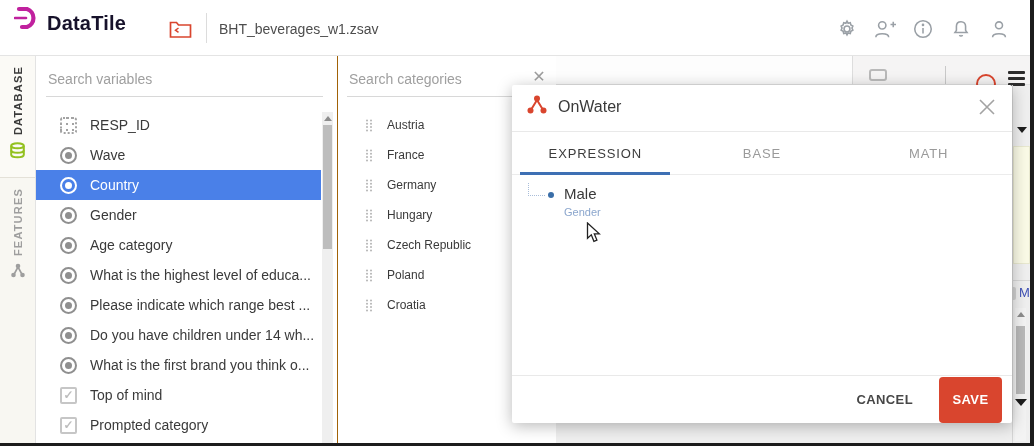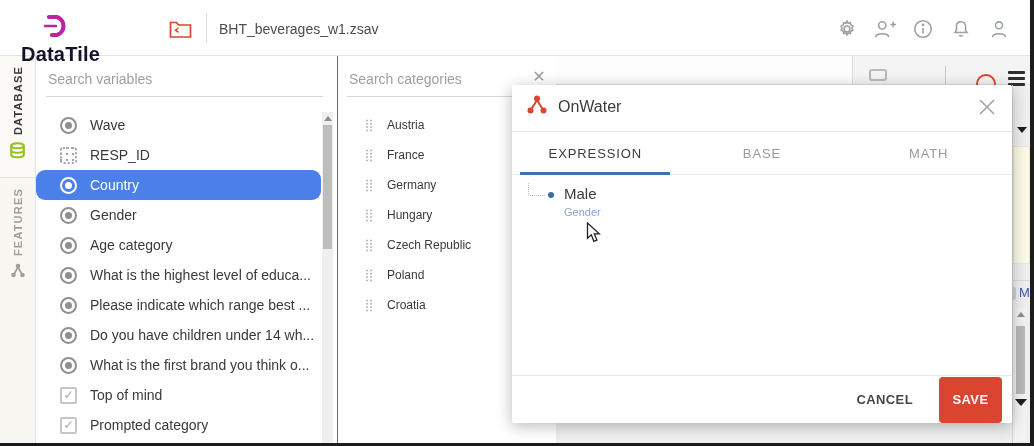--- a/index.html
+++ b/index.html
@@ -2,21 +2,21 @@
 <html><head>
 <meta charset="utf-8">
 <style>
   * { box-sizing: border-box; margin: 0; padding: 0; }
   body { font-family: "Liberation Sans", sans-serif; background:#fff; }
   #app { position:relative; width:1034px; height:446px; overflow:hidden; background:#fff; }
 
   
   .topbar { position:absolute; top:0; left:0; width:1034px; height:56px; background:#fff;
             border-bottom:1px solid #e4e4e4; z-index:6; }
-  .logo { position:absolute; left:14px; top:13px; display:flex; align-items:center;flex-direction:column; }
+  .logo { position:absolute; left:14px; top:5px; display:flex; align-items:flex-end; }
   .logo-text { font-size:20px; font-weight:700; color:#17122b; margin-left:7px; letter-spacing:.2px; }
   .folder-ic { position:absolute; left:169px; top:19px; }
   .tb-divider { position:absolute; left:206px; top:13px; width:1px; height:30px; background:#dcdcdc; }
   .file-name { position:absolute; left:219px; top:21px; font-size:14px; color:#4d4d4d; }
   .tb-icons { position:absolute; right:23px; top:17px; display:flex; gap:14px; align-items:center; }
   .tb-ic { width:24px; height:24px; display:flex; align-items:center; justify-content:center; cursor:pointer; }
 
   
   .side-strip { position:absolute; left:0; top:56px; width:36px; height:390px; background:#f8f7f2;
                 border-right:1px solid #e3e3e3; z-index:2; }
@@ -32,21 +32,21 @@
   .vars-panel { position:absolute; left:36px; top:56px; width:302px; height:390px; background:#fff;
                 border-right:1px solid #a16207; z-index:2; }
   .search-wrap { position:absolute; top:10px; left:10px; right:14px; border-bottom:1px solid #d8d8d8; padding:4px 2px 8px 2px; }
   .search-wrap input { border:none; outline:none; width:85%; font-size:14px; color:#555; background:transparent;
                        font-family:"Liberation Sans",sans-serif; }
   .search-wrap input::placeholder { color:#9f9f9f; }
   .clear-x { position:absolute; right:2px; top:2px; width:18px; height:18px; color:#9e9e9e; font-size:16px;
              line-height:18px; text-align:center; cursor:pointer; }
   .var-list { position:absolute; top:54px; left:0; right:16px; }
   .var-row { height:30px; display:flex; align-items:center; padding-left:24px; font-size:14px; color:#3a3a3a; cursor:pointer; }
-  .var-row.selected { background:#4a80e8; color:#fff;border-radius:9px; }
+  .var-row.selected { background:#4a80e8; color:#fff; }
   .vicon { width:17px; height:17px; margin-right:13px; flex:none; position:relative; }
   .vicon-radio { border:2px solid #8f8f8f; border-radius:50%; }
   .vicon-radio::after { content:""; position:absolute; left:50%; top:50%; width:7px; height:7px; margin:-3.5px 0 0 -3.5px;
                         border-radius:50%; background:#8f8f8f; }
   .selected .vicon-radio { border-color:#fff; }
   .selected .vicon-radio::after { background:#fff; }
   .vicon-scale { border:2px dotted #a3a3a3; border-radius:3px;
                  background-image:radial-gradient(#a3a3a3 1px, transparent 1.3px);
                  background-size:6px 6px; background-position:2px 2px; }
   .vicon-check { border:2px solid #c6c6c6; border-radius:2px; color:#bdbdbd; font-size:12px; font-weight:700;
@@ -205,26 +205,26 @@
       </span>
     </div>
   </div>
 
   <div class="vars-panel">
     <div class="search-wrap">
       <input type="text" placeholder="Search variables" style="">
     </div>
     <div class="var-list">
       <div class="var-row">
-        <span class="vicon vicon-radio"></span>
-        <span>Wave</span>
-      </div>
-      <div class="var-row">
         <span class="vicon vicon-scale"></span>
         <span>RESP_ID</span>
+      </div>
+      <div class="var-row">
+        <span class="vicon vicon-radio"></span>
+        <span>Wave</span>
       </div>
       <div class="var-row selected">
         <span class="vicon vicon-radio"></span>
         <span>Country</span>
       </div>
       <div class="var-row">
         <span class="vicon vicon-radio"></span>
         <span>Gender</span>
       </div>
       <div class="var-row">

